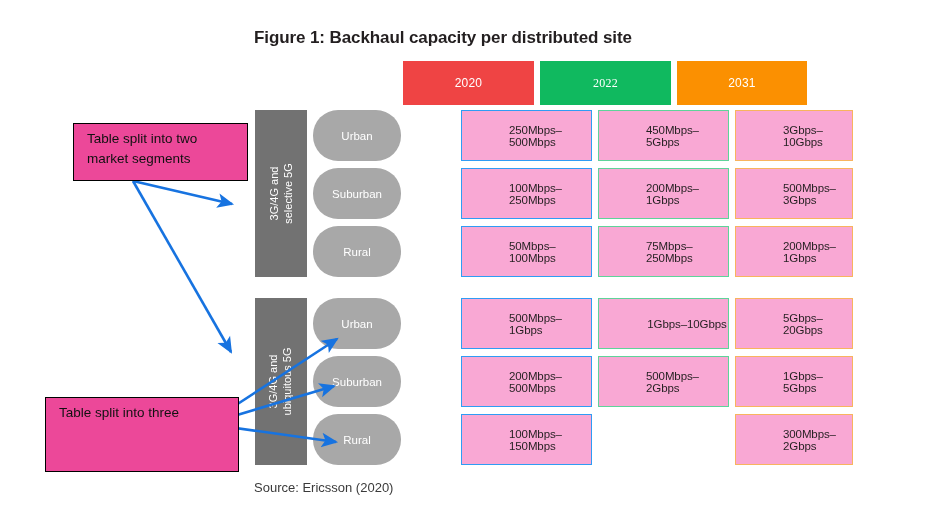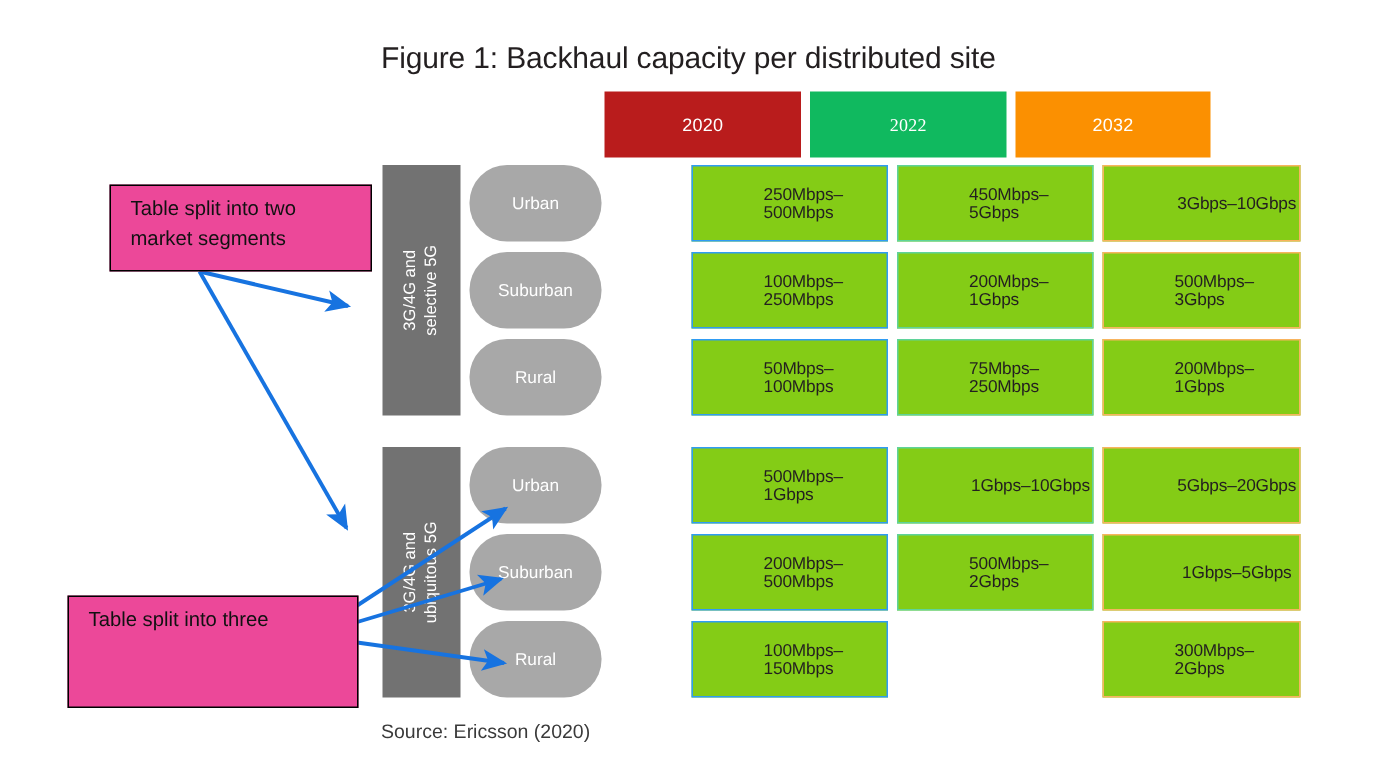--- a/index.html
+++ b/index.html
@@ -20,40 +20,40 @@
     left: 0; top: 0;
     width: 926px;
     height: 520px;
   }
 
   
   .fig-title {
     position: absolute;
     left: 254px;
     top: 28px;
-    font-size: 20px;
-    font-weight: normal;
+    font-size: 17px;
+    font-weight: bold;
     letter-spacing: -0.1px;
     color: #231f20;
     white-space: nowrap;
   }
 
   
   .yearbar {
     position: absolute;
     height: 44px;
     top: 61px;
     color: #ffffff;
     font-size: 12px;
     display: flex;
     align-items: center;
     justify-content: center;
     letter-spacing: 0.2px;
   }
-  .yearbar.y0 { left: 403px; width: 131px; background: #b91c1c; }
+  .yearbar.y0 { left: 403px; width: 131px; background: #ef4444; }
   .yearbar.y1 { left: 540px; width: 131px; background: #10b95f; font-family: Liberation Serif, serif; }
   .yearbar.y2 { left: 677px; width: 130px; background: #fb9001; }
 
   
   .section {
     position: absolute;
     left: 255px;
   }
   .section.s0 { top: 110px; }
   .section.s1 { top: 298px; }
@@ -100,34 +100,34 @@
     font-size: 11.5px;
     display: flex;
     align-items: center;
     justify-content: center;
     border-radius: 25px;
   }
 
   .cell {
     position: absolute;
     height: 51px;
-    background: #84cc16;
+    background: #f9a8d4;
     border: 1.4px solid #cccccc;
     box-sizing: border-box;
     display: flex;
     align-items: center;
     justify-content: center;
     font-size: 11.5px;
     color: #231f20;
     letter-spacing: -0.1px;
     padding-left: 47px;
   }
   .cell.c0 { left: 148px; width: 131px; border-color: #2f9cf4; }
   .cell.c1 { left: 285px; width: 131px; border-color: #5fd39a; }
-  .cell.c2 { left: 422px; width: 132px; border-color: #f8b45e; }
+  .cell.c2 { left: 422px; width: 118px; border-color: #f8b45e; }
 
   
   .source {
     position: absolute;
     left: 254px;
     top: 480px;
     font-size: 13px;
     color: #3a3a3a;
   }
 
@@ -169,21 +169,21 @@
 </style>
 </head>
 <body>
 
 <div id="stage">
 
   <div class="fig-title">Figure 1: Backhaul capacity per distributed site</div>
 
   <div class="yearbar y0">2020</div>
   <div class="yearbar y1">2022</div>
-  <div class="yearbar y2">2032</div>
+  <div class="yearbar y2">2031</div>
 
   <div class="section s0">
     <div class="seglabel">
       <span class="vtext"><span>3G/4G and</span><br><span>selective 5G</span></span>
     </div>
 
     <div class="row r0">
       <div class="domlabel">Urban</div>
       <div class="cell c0">250Mbps–500Mbps</div>
       <div class="cell c1">450Mbps–5Gbps</div>

